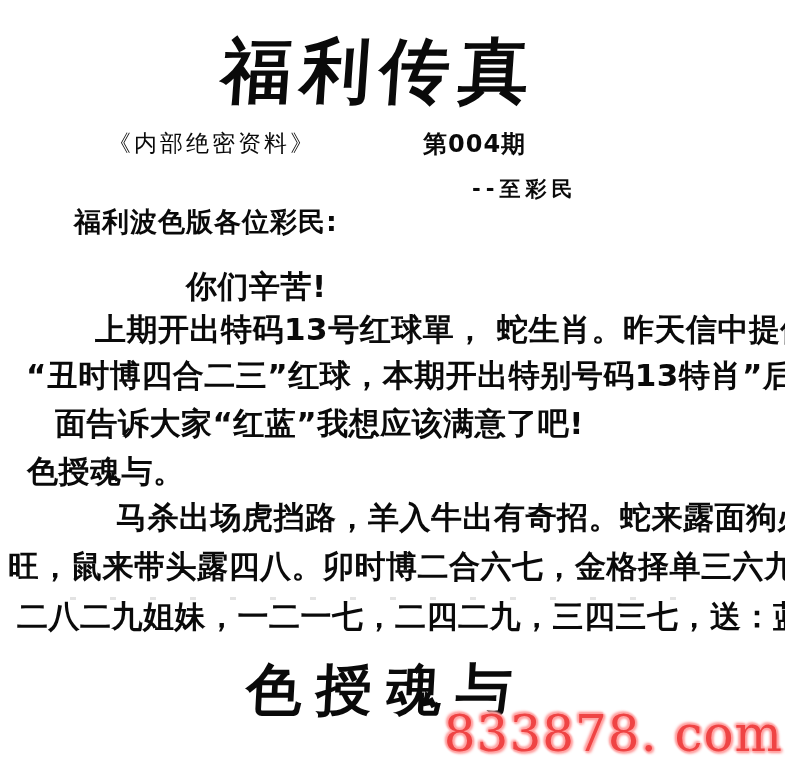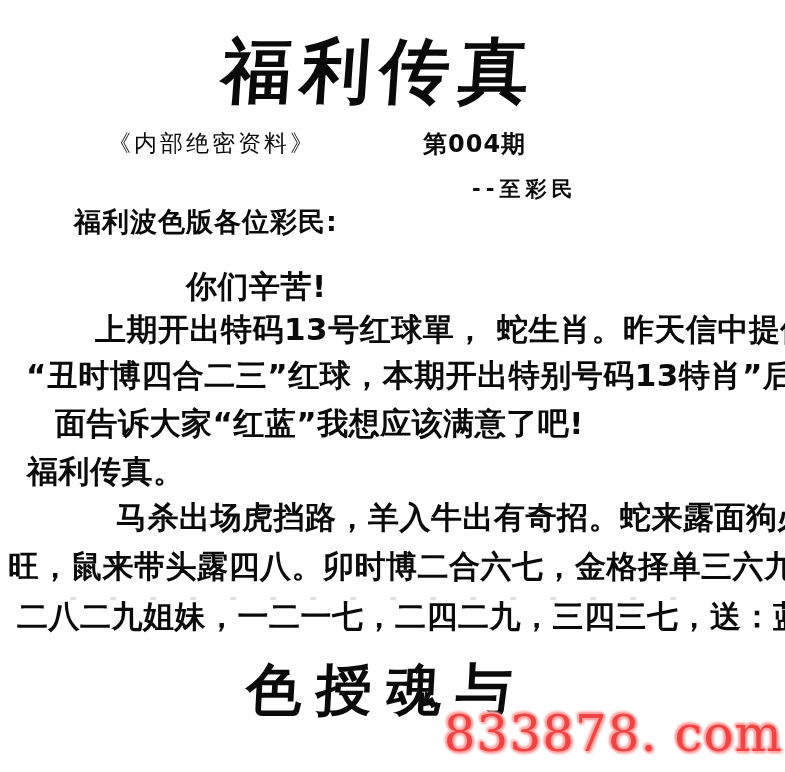--- a/index.html
+++ b/index.html
@@ -124,21 +124,21 @@
   <div class="abs salutation">福利波色版各位彩民:</div>
 
   <div class="abs body-line bl-0">你们辛苦!</div>
 
   <div class="abs body-line bl-1">上期开出特码13号红球單， 蛇生肖。昨天信中提供</div>
 
   <div class="abs body-line bl-2">“丑时博四合二三”红球，本期开出特别号码13特肖”后</div>
 
   <div class="abs body-line bl-3">面告诉大家“红蓝”我想应该满意了吧!</div>
 
-  <div class="abs body-line bl-4">福利传真。</div>
+  <div class="abs body-line bl-4">色授魂与。</div>
 
   <div class="abs body-line bl-5">马杀出场虎挡路，羊入牛出有奇招。蛇来露面狗必</div>
 
   <div class="abs body-line bl-6">旺，鼠来带头露四八。卯时博二合六七，金格择单三六九。</div>
 
   <div class="abs body-line bl-7">二八二九姐妹，一二一七，二四二九，三四三七，送：蓝绿</div>
 
   <div class="artifact-strip"></div>
 
   <div class="abs footer-phrase">色授魂与</div>

